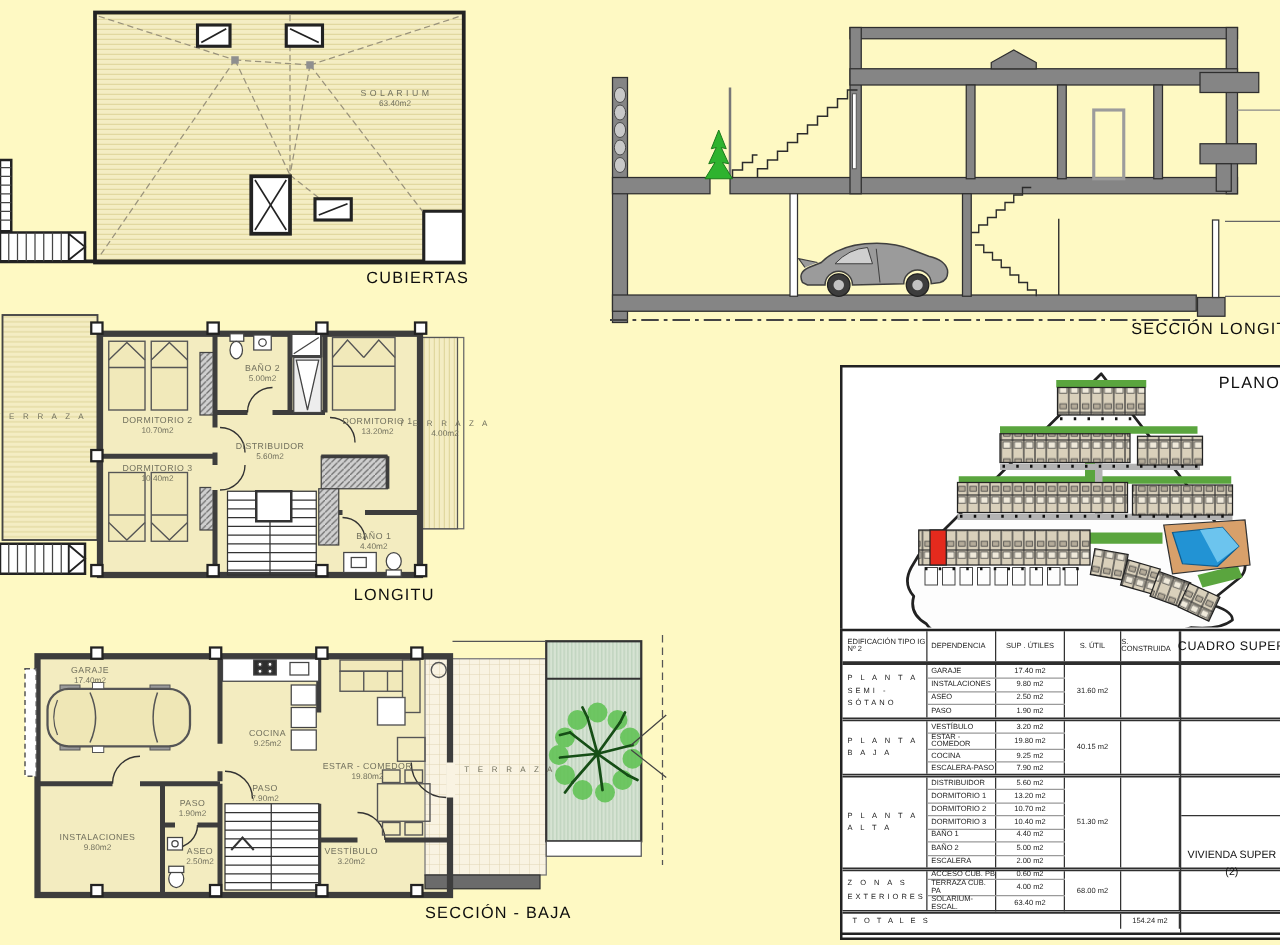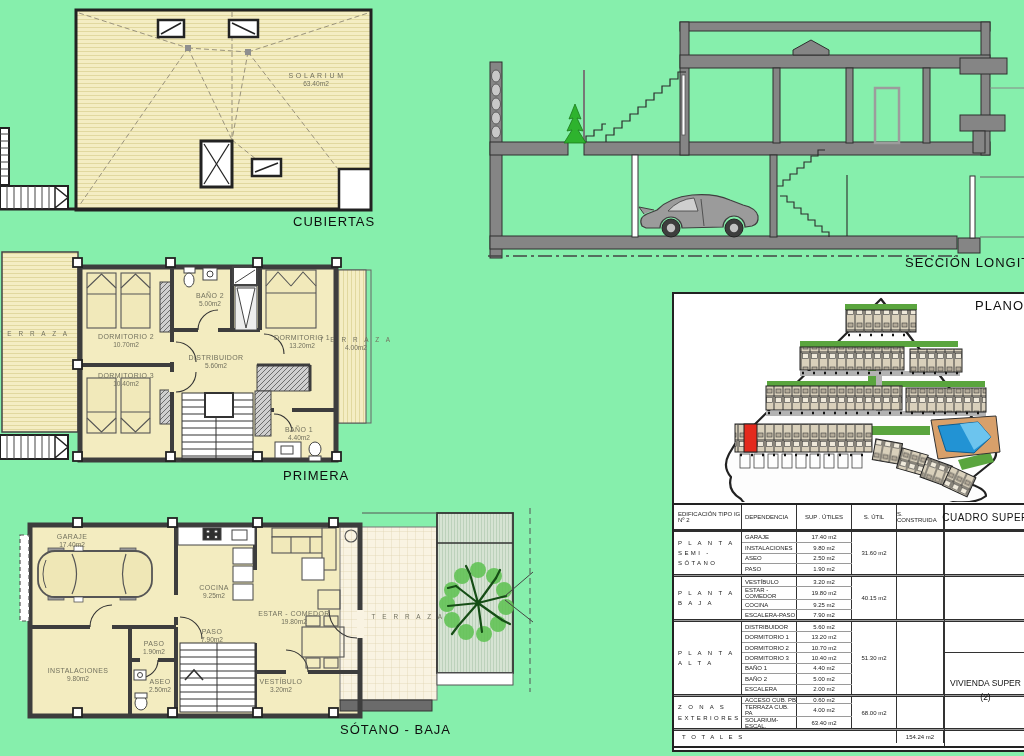--- a/index.html
+++ b/index.html
@@ -1,16 +1,16 @@
 <!DOCTYPE html>
 <html><head>
 <meta charset="utf-8">
 <style>
   html,body{margin:0;padding:0;background:#fff;}
-  #canvas{position:relative;width:1024px;height:756px;background:#86efac;overflow:hidden;
+  #canvas{position:relative;width:1024px;height:756px;background:#fef9c3;overflow:hidden;
           font-family:"Liberation Sans",sans-serif;}
   .abs{position:absolute;}
   svg{position:absolute;display:block;}
   .rlabel{position:absolute;transform:translate(-50%,-50%);text-align:center;color:#72715e;
           font-size:7px;line-height:1.3;white-space:nowrap;}
   .rlabel .rname{display:block;letter-spacing:.4px;}
   .rlabel .rarea{display:block;font-size:6.6px;}
   .rlabel.sp .rname{letter-spacing:2.6px;font-size:6.4px;}
   .ptitle{position:absolute;font-size:13px;color:#0e0e0e;letter-spacing:1px;white-space:nowrap;}
   
@@ -305,21 +305,21 @@
   <span class="rarea">13.20m2</span>
 </div>
 <div class="rlabel sp" style="left:356px;top:344px">
   <span class="rname">T E R R A Z A</span>
   <span class="rarea">4.00m2</span>
 </div>
 <div class="rlabel" style="left:299px;top:434px">
   <span class="rname">BAÑO 1</span>
   <span class="rarea">4.40m2</span>
 </div>
-<div class="ptitle" style="left:283px;top:468px">PRIMERA</div>
+<div class="ptitle" style="left:283px;top:468px">LONGITU</div>
 
 <svg class="abs" style="left:0;top:500px" width="560" height="256">
   <rect x="30" y="25" width="330" height="191" fill="#f3ecc0"></rect>
 
   <rect x="340" y="27" width="97" height="173" fill="url(#tileG)" stroke="#777" stroke-width="1"></rect>
   <rect x="340" y="200" width="92" height="11" fill="#6b6b6b" stroke="#333" stroke-width="1"></rect>
   <rect x="437" y="13" width="76" height="160" fill="url(#gardenV)" stroke="#333" stroke-width="1.8"></rect>
   <line x1="437" y1="43" x2="513" y2="43" stroke="#333" stroke-width="1.5"></line>
   <rect x="437" y="173" width="76" height="12" fill="#fff" stroke="#555" stroke-width="1"></rect>
   <line x1="530" y1="8" x2="530" y2="192" stroke="#555" stroke-width="1" stroke-dasharray="6 4"></line>
@@ -472,21 +472,21 @@
   <span class="rname">ASEO</span>
   <span class="rarea">2.50m2</span>
 </div>
 <div class="rlabel" style="left:281px;top:686px">
   <span class="rname">VESTÍBULO</span>
   <span class="rarea">3.20m2</span>
 </div>
 <div class="rlabel sp" style="left:408px;top:617px">
   <span class="rname">T E R R A Z A</span>
 </div>
-<div class="ptitle" style="left:340px;top:722px">SÓTANO - BAJA</div>
+<div class="ptitle" style="left:340px;top:722px">SECCIÓN - BAJA</div>
 
 <div class="panel"></div>
 <div class="ptitle" style="left:975px;top:298px;width:49px;overflow:hidden">PLANO C</div>
 
 <svg class="abs" style="left:674px;top:294px" width="348" height="208">
   <g transform="translate(-674,-294)">
 
     <path d="M881 299 L994 446 Q999 455 992 462 L966 483 Q986 488 986 496 Q976 504 953 502 Q931 509 906 504
              Q886 514 861 506 Q836 517 813 508 Q789 516 769 507 Q749 511 741 499 Q727 491 731 477
              Q722 467 729 454 L735 444 Z" fill="#fdfdfd" stroke="#222" stroke-width="2.2" stroke-linejoin="round"></path>

